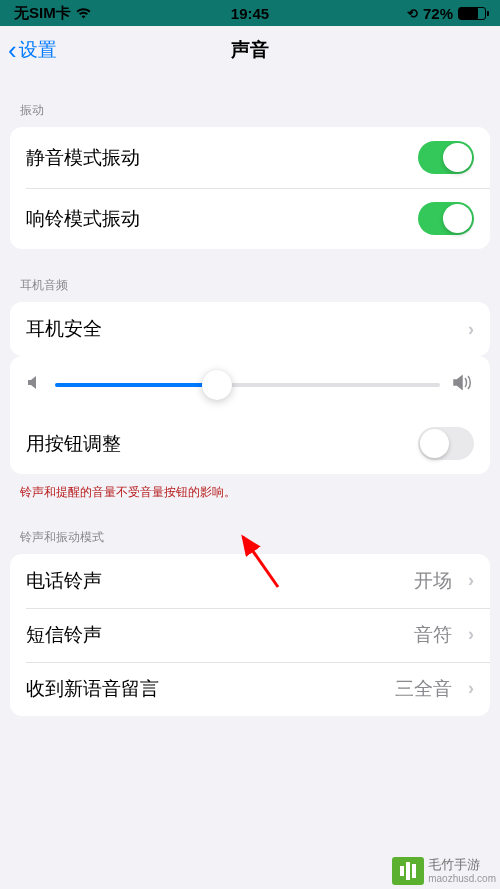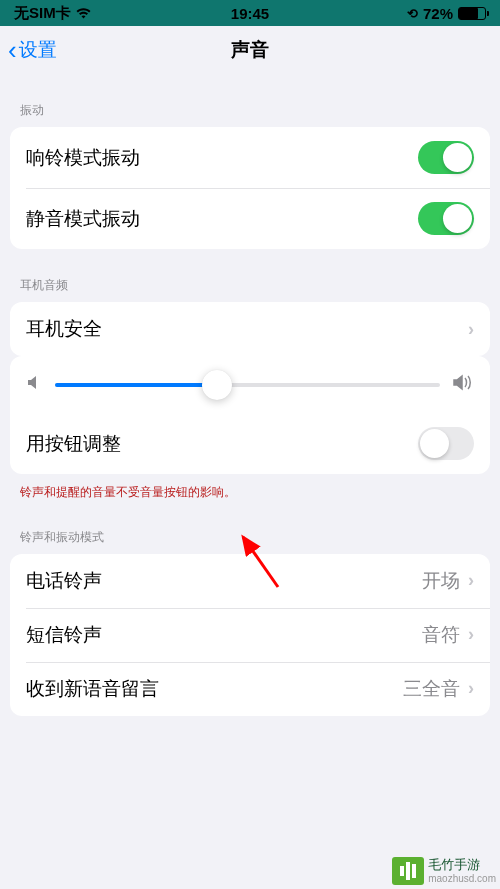--- a/index.html
+++ b/index.html
@@ -114,21 +114,21 @@
       height: 1px;
       background: #e3e3e6;
     }
     .row-label {
       font-size: 19px;
       color: #000;
     }
     .row-value {
       font-size: 19px;
       color: #8a8a8e;
-      margin-right: 8px;
+      margin-right: 16px;
     }
     .row-right {
       display: flex;
       align-items: center;
     }
     .chevron {
       color: #c7c7cc;
       font-size: 18px;
       font-weight: 600;
     }
@@ -215,21 +215,21 @@
       border-radius: 3px;
       display: flex;
       align-items: center;
       justify-content: center;
       gap: 2px;
     }
     .watermark-logo span {
       width: 4px;
       background: #fff;
     }
-    .watermark-text { color: #14532d; line-height: 1.1; }
+    .watermark-text { color: #737373; line-height: 1.1; }
     .watermark-url { color: #999; font-size: 10px; }
   </style>
 </head>
 <body>
 
 <div class="status-bar">
   <div class="status-left">
     <span>无SIM卡</span>
     <span class="wifi-icon">
       <svg width="17" height="12" viewBox="0 0 17 12">
@@ -253,27 +253,27 @@
     <span>设置</span>
   </div>
   <div class="nav-title">声音</div>
 </div>
 
 <div class="content">
 
   <div class="section-header">振动</div>
   <div class="group">
     <div class="row">
-      <span class="row-label">响铃模式振动</span>
+      <span class="row-label">静音模式振动</span>
       <div class="toggle on">
         <div class="toggle-knob"></div>
       </div>
     </div>
     <div class="row">
-      <span class="row-label">静音模式振动</span>
+      <span class="row-label">响铃模式振动</span>
       <div class="toggle on">
         <div class="toggle-knob"></div>
       </div>
     </div>
   </div>
 
   <div class="section-header">耳机音频</div>
   <div class="group">
     <div class="row">
       <span class="row-label">耳机安全</span>

